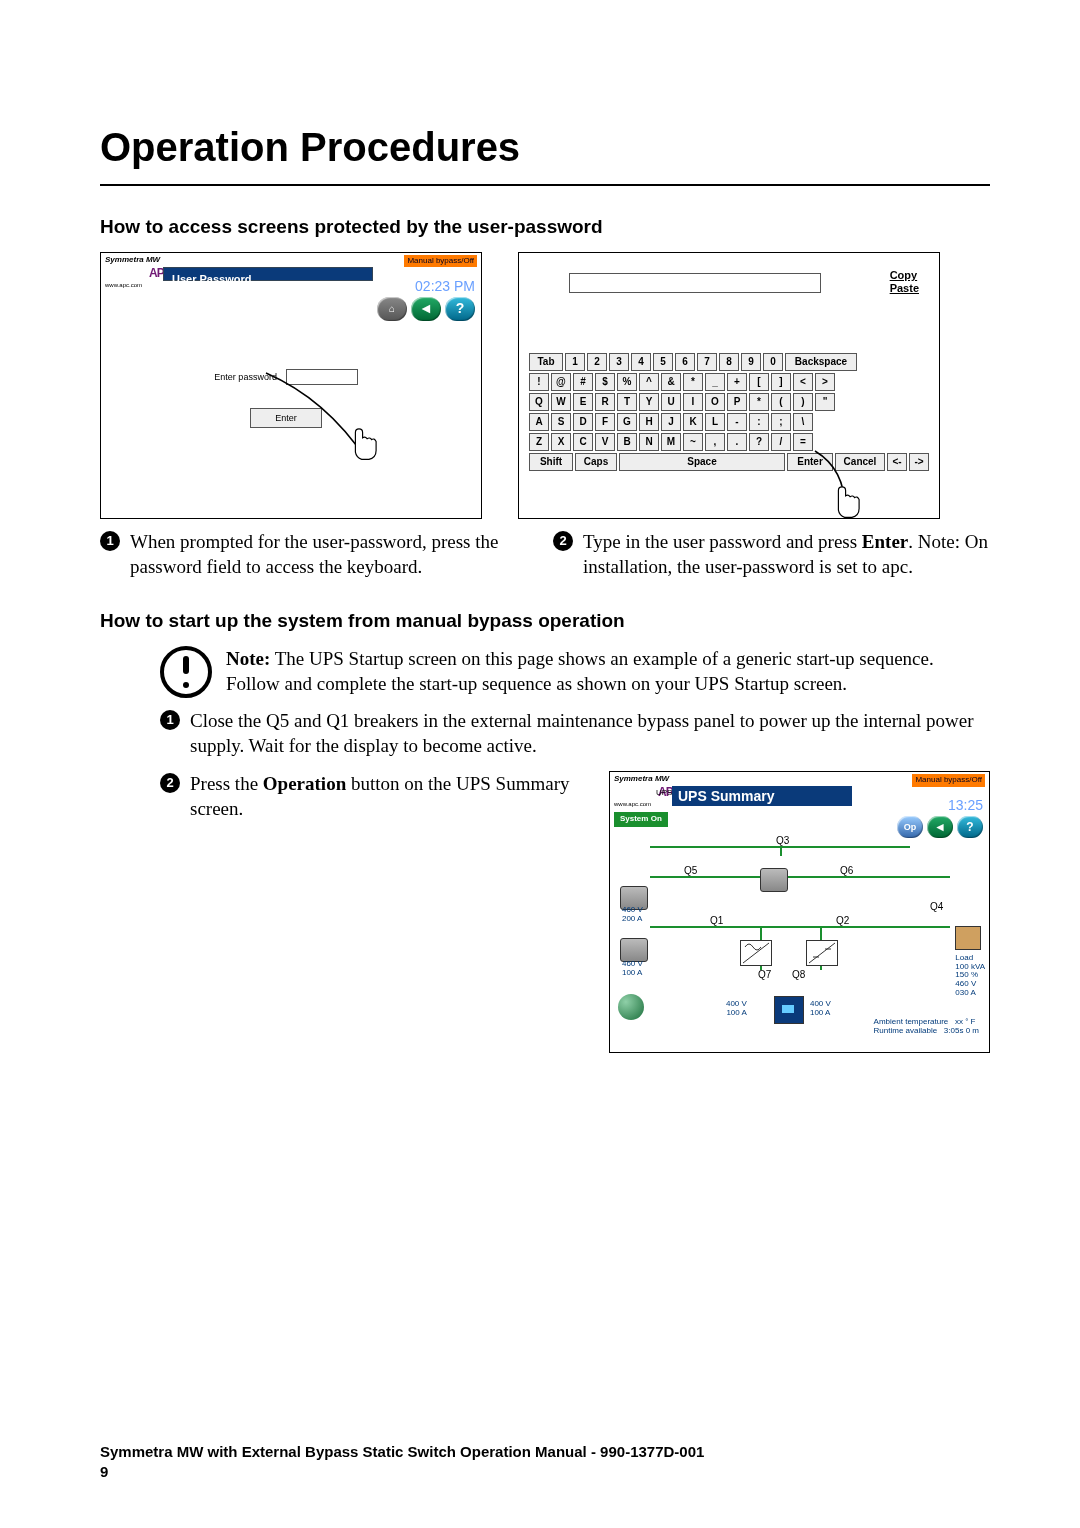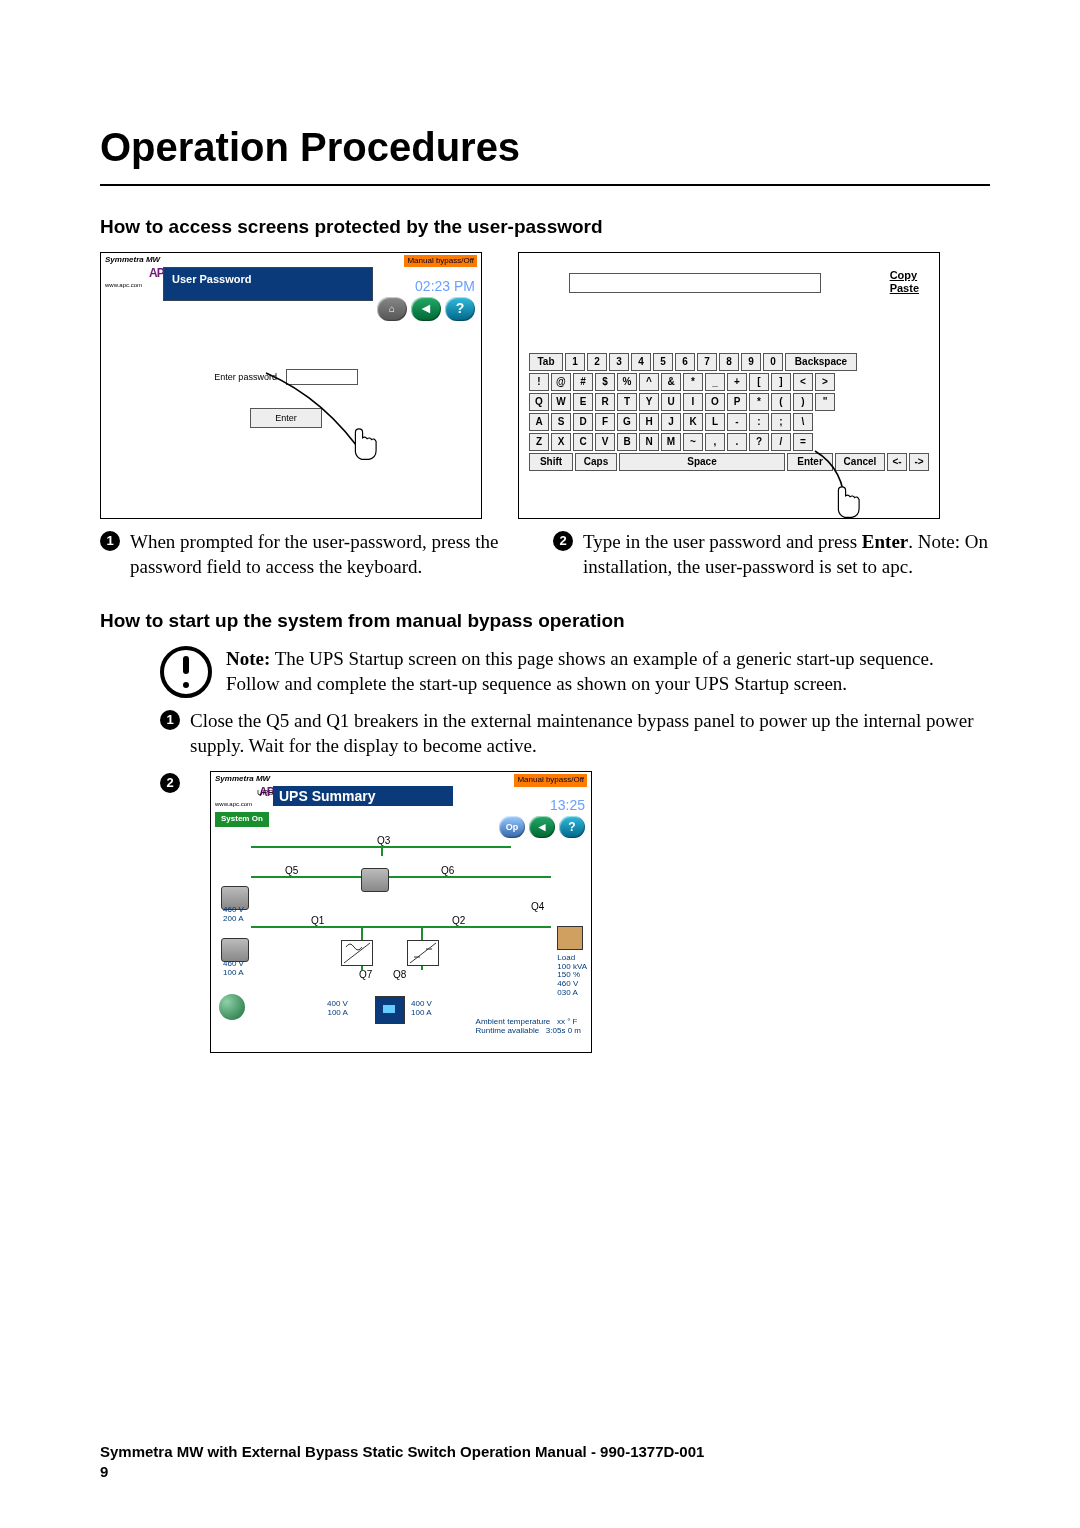--- a/index.html
+++ b/index.html
@@ -80,21 +80,21 @@
     position: absolute;
     top: 28px; left: 4px;
     font-size: 6px;
     color: #000;
     font-family: Arial, Helvetica, sans-serif;
   }
   .screen-title-bar {
     position: absolute;
     top: 14px; left: 62px;
     width: 210px;
-    height: 34px;
+    height: 14px;
     background: #0a3a7a;
     color: #fff;
     font-family: Arial, Helvetica, sans-serif;
     font-size: 11px;
     font-weight: 700;
     line-height: 22px;
     padding-left: 8px;
     box-sizing: border-box;
     border: 1px solid #345;
   }
@@ -575,20 +575,23 @@
     </div>
 
     <div class="numlist">
       <div class="numitem">
         <div class="circ">1</div>
         <div>Close the Q5 and Q1 breakers in the external maintenance bypass panel to power up the internal power supply. Wait for the display to become active.</div>
       </div>
 
       <div class="numitem step2-row">
         <div class="circ">2</div>
+        <div class="step2-text">
+          <span>Press the </span><b>Operation</b><span> button on the UPS Summary screen.</span>
+        </div>
 
         <div class="summary-panel">
           <div class="sum-header">
             <span class="symmetra-label">Symmetra MW</span>
             <span class="apc-logo">APC</span>
             <span class="apc-url">www.apc.com</span>
             <span class="lbl" style="top:16px; left:46px; font-size:8px; position:absolute;">UPS1</span>
             <div class="sum-titlebar">UPS Summary</div>
             <span class="mbp-off">Manual bypass/Off</span>
             <span class="clock">13:25</span>
@@ -608,21 +611,21 @@
 
             <div class="greenline" style="top:48px; left:40px; width:300px; height:2px;"></div>
             <span class="lbl" style="top:36px; left:74px;text-align:center;">Q5</span>
             <span class="lbl" style="top:36px; left:230px;">Q6</span>
 
             <div class="breaker" style="top:58px; left:10px;"></div>
             <div class="breaker" style="top:40px; left:150px;"></div>
 
             <div class="greenline" style="top:98px; left:40px; width:300px; height:2px;"></div>
             <span class="lbl" style="top:86px; left:100px;">Q1</span>
-            <span class="lbl" style="top:86px; left:241px;">Q2</span>
+            <span class="lbl" style="top:86px; left:226px;">Q2</span>
             <span class="lbl" style="top:72px; left:320px;">Q4</span>
 
             <div class="breaker" style="top:110px; left:10px;"></div>
             <div class="greenline" style="top:98px; left:150px; width:2px; height:44px;"></div>
             <div class="greenline" style="top:98px; left:210px; width:2px; height:44px;"></div>
 
             <div class="info-block" style="top:78px; left:12px;">
               <div>460 V</div>
               <div>200 A</div>
             </div>

